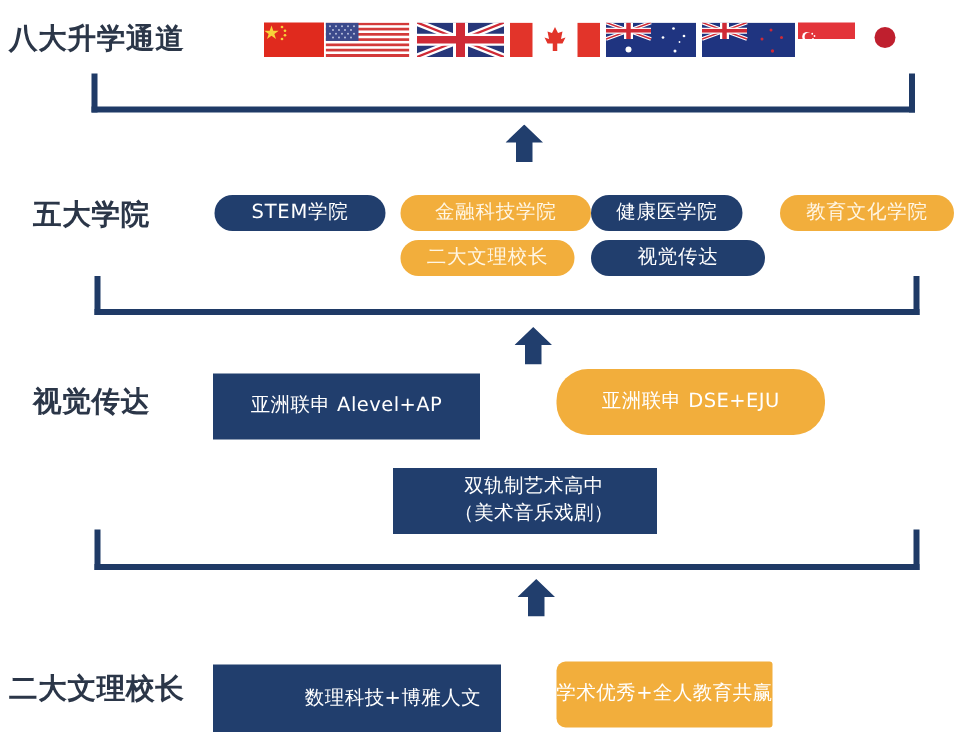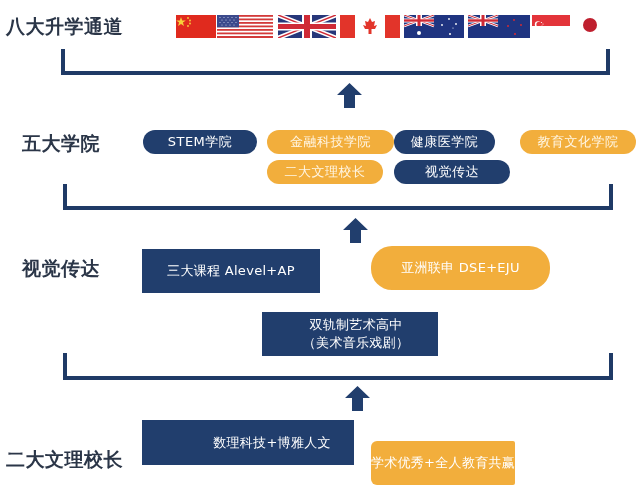--- a/index.html
+++ b/index.html
@@ -161,36 +161,36 @@
 
 <div class="bracket" style="left:63px; top:184px; width:550px; height:26px;"></div>
 
 <svg class="arrow" style="left:343px; top:218px;" viewBox="0 0 25 25">
   <polygon points="12.5,0 25,12 18,12 18,25 7,25 7,12 0,12" fill="#213e6d"></polygon>
 </svg>
 
 <div class="tier-label" style="left:22px; top:256px;">视觉传达</div>
 
 <div class="box navy" style="left:142px; top:249px; width:178px; height:44px;">
-  <span>三大课程 Alevel+AP</span>
+  <span>亚洲联申 Alevel+AP</span>
 </div>
 <div class="box orange" style="left:371px; top:246px; width:179px; height:44px;border-radius:21px;">
   <span>亚洲联申 DSE+EJU</span>
 </div>
 <div class="box navy" style="left:262px; top:312px; width:176px; height:44px;padding-left:12px;">
   <span>双轨制艺术高中</span>
   <span>（美术音乐戏剧）</span>
 </div>
 
 <div class="bracket" style="left:63px; top:353px; width:550px; height:27px;"></div>
 
 <svg class="arrow" style="left:345px; top:386px;" viewBox="0 0 25 25">
   <polygon points="12.5,0 25,12 18,12 18,25 7,25 7,12 0,12" fill="#213e6d"></polygon>
 </svg>
 
 <div class="tier-label" style="left:6px; top:447px;">二大文理校长</div>
 
-<div class="box navy" style="left:142px; top:420px; width:212px; height:45px;padding-left:48px;">
+<div class="box navy" style="left:142px; top:443px; width:192px; height:45px;padding-left:48px;">
   <span>数理科技+博雅人文</span>
 </div>
 <div class="box orange" style="left:371px; top:441px; width:144px; height:44px;">
   <span>学术优秀+全人教育共赢</span>
 </div>
 
 </body></html>

